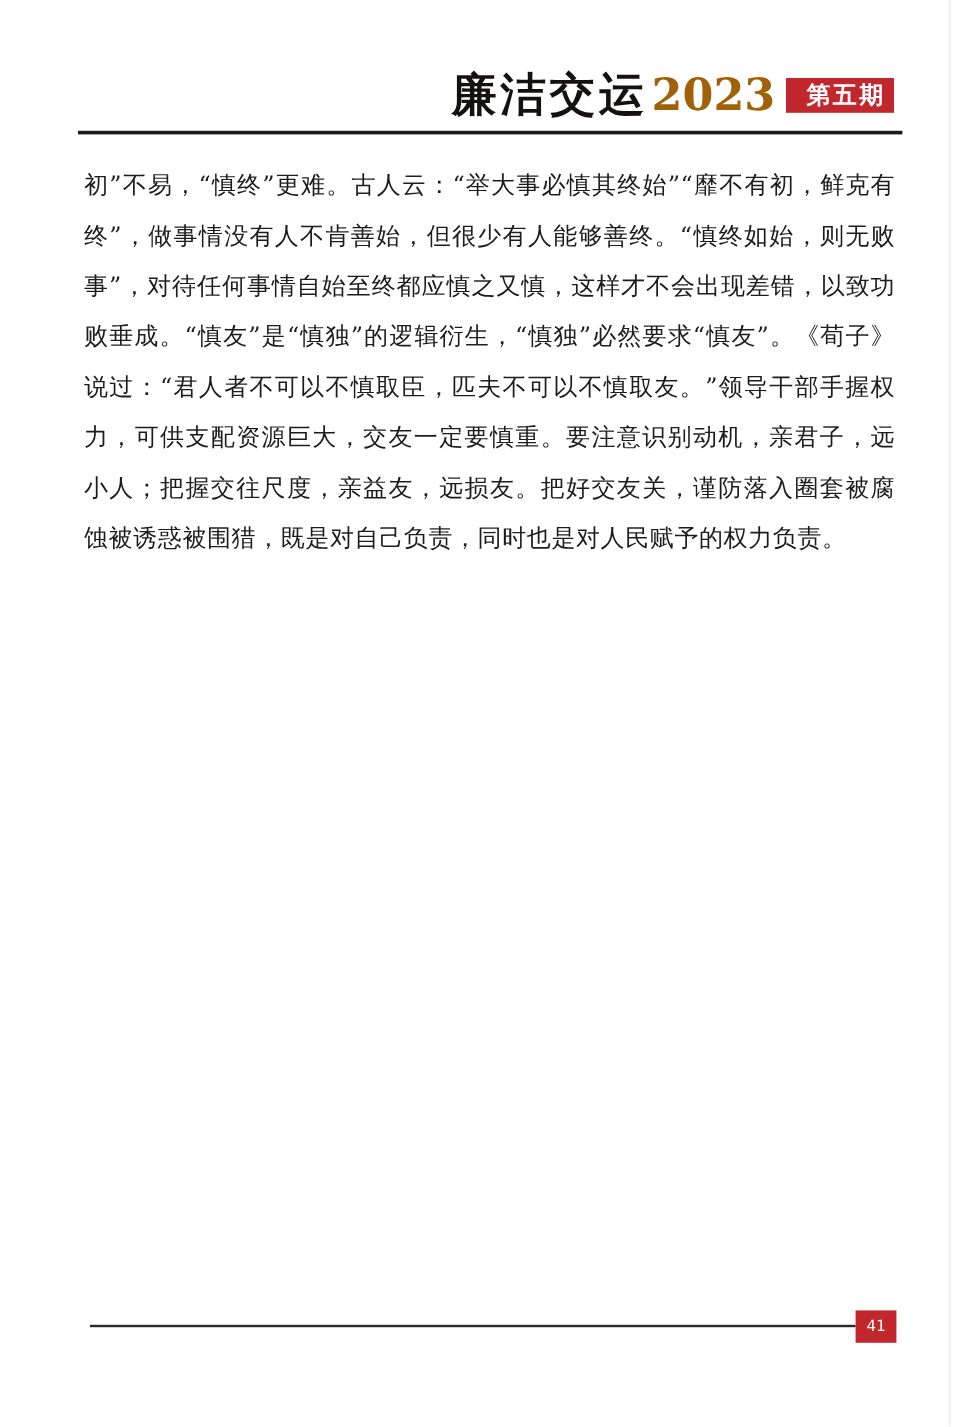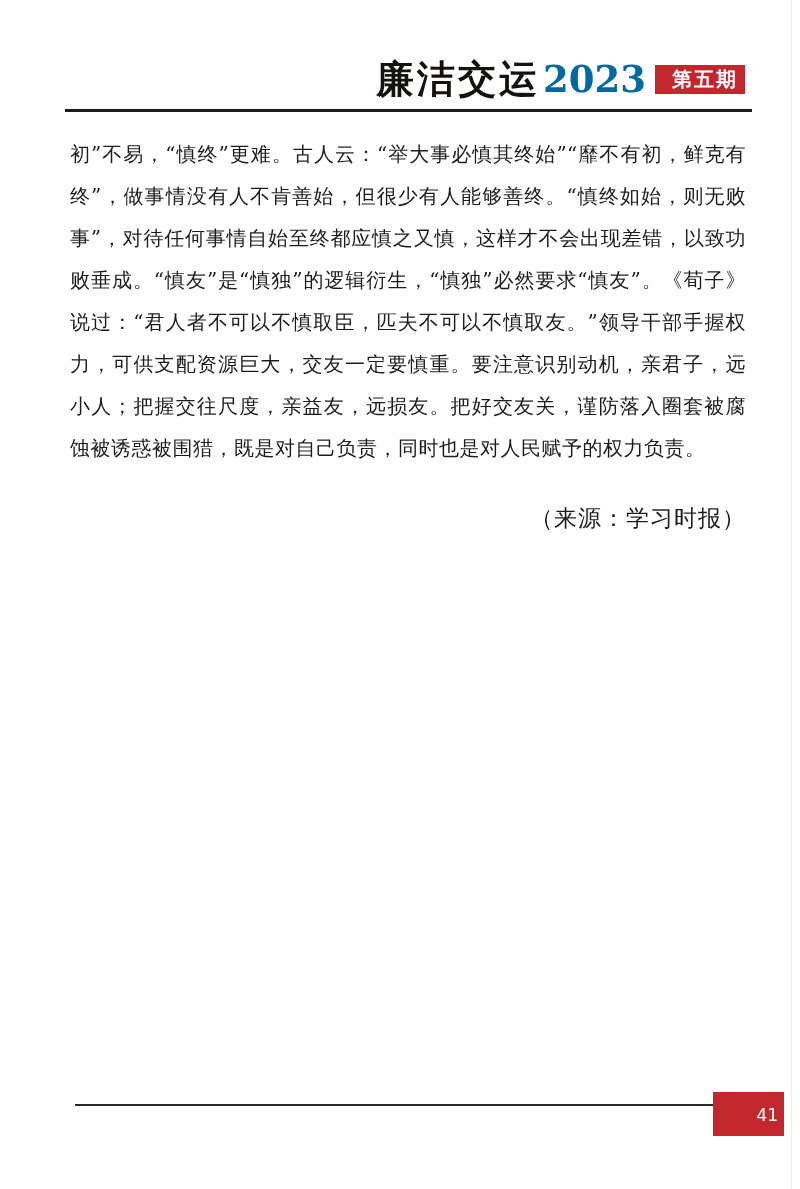--- a/index.html
+++ b/index.html
@@ -30,21 +30,21 @@
     font-size:38px;
     font-weight:bold;
     letter-spacing:3px;
     line-height:1;
     color:#161111;
   }
   .masthead-year{
     font-size:37px;
     font-weight:bold;
     line-height:1;
-    color:#0369a1;
+    color:#a16207;
     margin-left:-6px;
   }
   .issue-badge{
     background:var(--badge-red);
     color:#ffffff;
     font-size:20px;
     font-weight:bold;
     letter-spacing:2px;
     line-height:1;
     padding:4px 7px 5px 17px;
@@ -89,29 +89,28 @@
     top:1104px;
     width:638px;
     height:2px;
     background:#2a2a2a;
   }
   .page-number-badge{
     position:absolute;
     left:713px;
     top:1092px;
     width:34px;
-    height:44px;
+    height:27px;
     background:var(--badge-red);
     color:#ffffff;
-    font-size:18px;
+    font-size:13px;
     font-family:"DejaVu Sans Mono","Liberation Mono",monospace;
     display:flex;
     align-items:center;
     justify-content:center;
-    padding-left:37px;
   }
   
   .scan-edge{
     position:absolute;
     right:8px;
     top:0;
     width:1px;
     height:100%;
     background:#ececec;
   }
@@ -125,21 +124,20 @@
     <div class="masthead">
       <span class="masthead-title">廉洁交运</span>
       <span class="masthead-year">2023</span>
       <span class="issue-badge">第五期</span>
     </div>
     <div class="header-rule"></div>
   </header>
 
   <main class="article">
     <p class="para">初”不易，“慎终”更难。古人云：“举大事必慎其终始”“靡不有初，鲜克有终”，做事情没有人不肯善始，但很少有人能够善终。“慎终如始，则无败事”，对待任何事情自始至终都应慎之又慎，这样才不会出现差错，以致功败垂成。“慎友”是“慎独”的逻辑衍生，“慎独”必然要求“慎友”。《荀子》说过：“君人者不可以不慎取臣，匹夫不可以不慎取友。”领导干部手握权力，可供支配资源巨大，交友一定要慎重。要注意识别动机，亲君子，远小人；把握交往尺度，亲益友，远损友。把好交友关，谨防落入圈套被腐蚀被诱惑被围猎，既是对自己负责，同时也是对人民赋予的权力负责。</p>
-    <p class="source-line">（来源：学习时报）</p>
   </main>
 
   <footer>
     <div class="footer-rule"></div>
     <div class="page-number-badge">41</div>
   </footer>
 
   <div class="scan-edge"></div>
 
 </div>

